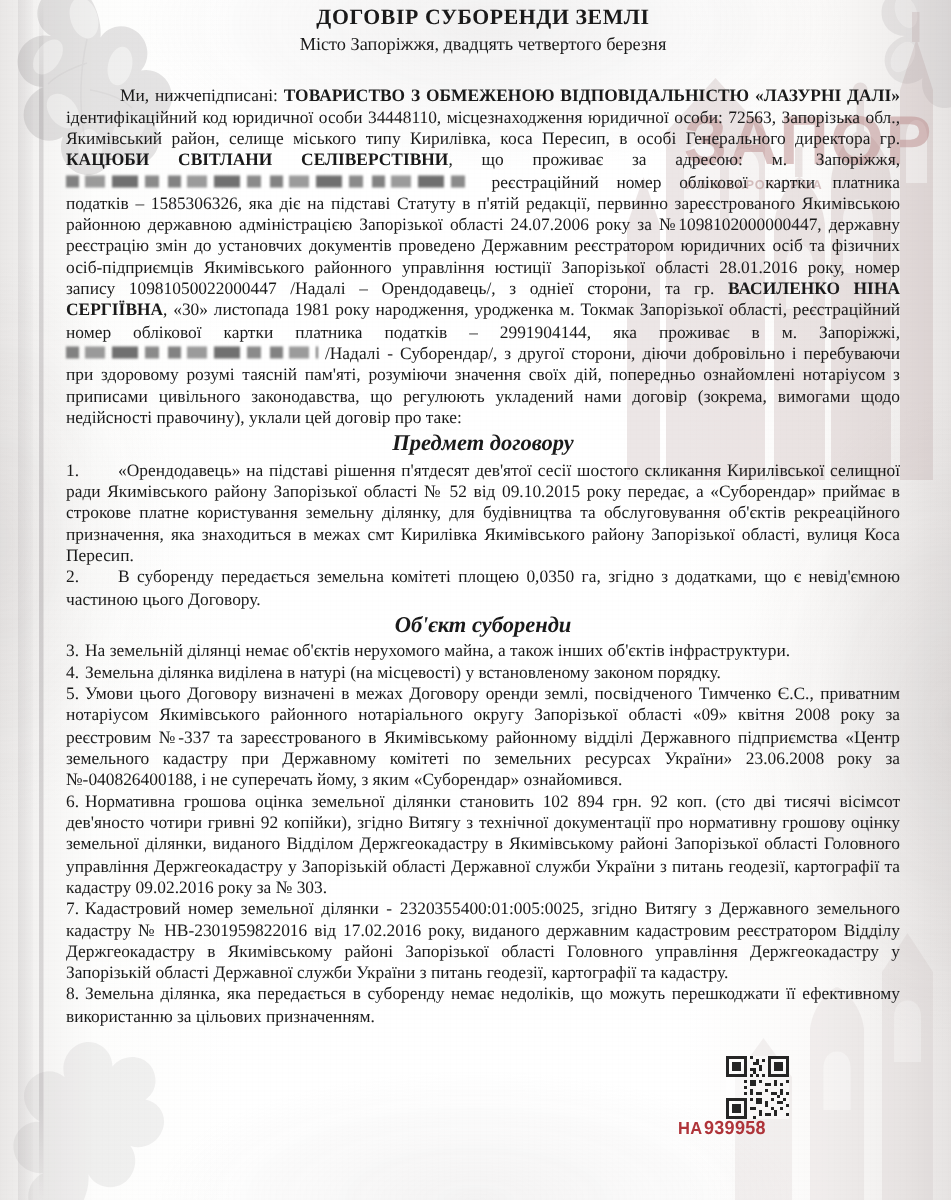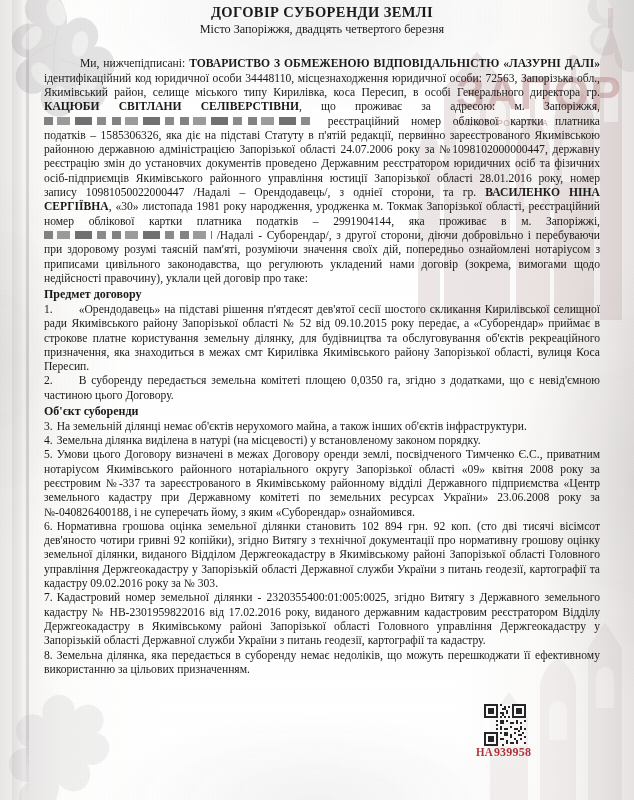--- a/index.html
+++ b/index.html
@@ -129,25 +129,26 @@
     margin: 0;
     font-size: 11.6px;
     line-height: 1.235;
     text-align: justify;
     text-justify: inter-word;
     text-indent: 0;
   }
   p.body.indent { text-indent: 36px; }
   .b { font-weight: 700; }
   .heading {
-    text-align: left;
+    text-align: center;
     font-weight: 700;
-    font-size: 12px;
+    font-size: 15px;
     margin: 1px 0 0 0;
     line-height: 1.3;
+    font-style: italic;
   }
 
   
   .redact {
     display: inline-block;
     vertical-align: middle;
     height: 8px;
     position: relative;
     top: -1px;
     background:
@@ -171,22 +172,22 @@
     position: absolute;
     z-index: 6;
     left: 484px; top: 704px;
     width: 42px; height: 42px;
     opacity: .92;
   }
   
   .serial {
     position: absolute;
     z-index: 7;
-    left: 476px; top: 745px;
-    font-family: Liberation Serif, serif;
+    left: 452px; top: 745px;
+    font-family: Liberation Sans, sans-serif;
     font-weight: 700;
     font-size: 12px;
     letter-spacing: .2px;
     color: #a9242a;
     opacity: .92;
     white-space: nowrap;
     transform: scaleY(1.05);
   }
   .serial .ser-pref { font-size: 11px; margin-right: 1px; }
 </style>

